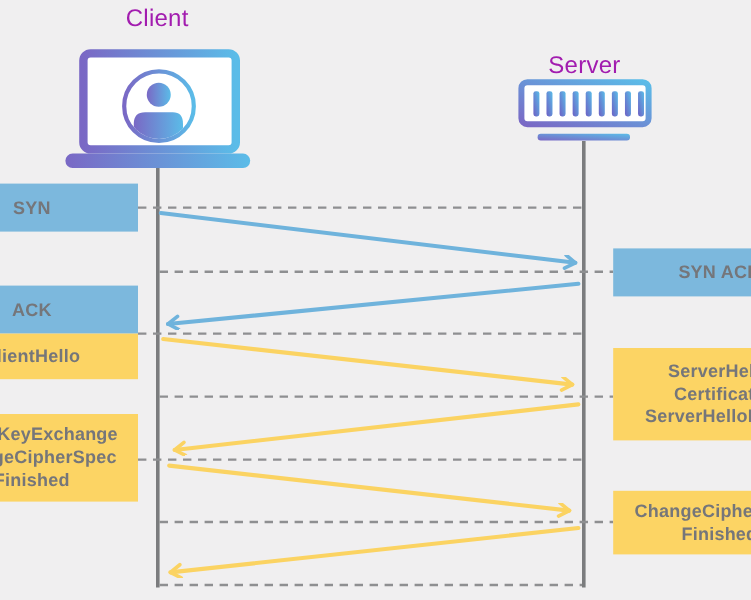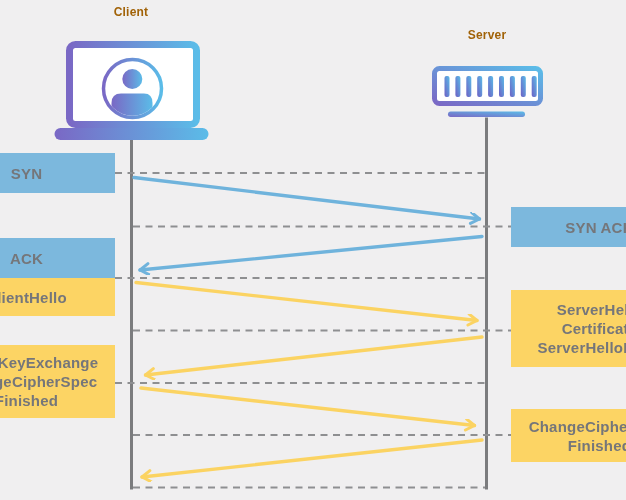--- a/index.html
+++ b/index.html
@@ -9,23 +9,23 @@
     overflow:hidden;
     background:#f0eff0;
     font-family:"Liberation Sans", sans-serif;
   }
   #stage *{box-sizing:border-box;}
   svg.layer{position:absolute;left:0;top:0;}
   .actor-title{
     position:absolute;
     width:150px;
     text-align:center;
-    font-size:12px;
-    font-weight:bold;
-    color:#a16207;
+    font-size:20px;
+    font-weight:normal;
+    color:#a21caf;
     letter-spacing:.2px;
   }
   .msg-box{
     position:absolute;
     width:177px;
     display:flex;
     align-items:center;
     justify-content:center;
     text-align:center;
     font-size:15px;
@@ -113,21 +113,21 @@
         <rect x="499.0" y="76" width="5" height="21" rx="2"></rect>
         <rect x="509.9" y="76" width="5" height="21" rx="2"></rect>
         <rect x="520.8" y="76" width="5" height="21" rx="2"></rect>
         <rect x="531.7" y="76" width="5" height="21" rx="2"></rect>
       </g>
       <rect x="448" y="111.5" width="77" height="5.5" rx="2.7" fill="url(#gradServer)"></rect>
     </g>
   </svg>
 
   <div class="actor-title" style="left:56px;top:5px;">Client</div>
-  <div class="actor-title" style="left:412px;top:28px;text-align:center;">Server</div>
+  <div class="actor-title" style="left:412px;top:44px;text-align:center;">Server</div>
 
   <div class="msg-box blue" style="left:-62px;top:153px;height:40px;">SYN</div>
   <div class="msg-box blue" style="left:-62px;top:238px;height:40px;">ACK</div>
   <div class="msg-box yellow" style="left:-62px;top:278px;height:38px;">ClientHello</div>
   <div class="msg-box yellow" style="left:-62px;top:345px;height:73px;">ClientKeyExchange
 ChangeCipherSpec
 Finished</div>
 
   <div class="msg-box blue" style="left:511px;top:207px;height:40px;">SYN ACK</div>
   <div class="msg-box yellow" style="left:511px;top:290px;height:77px;">ServerHello

